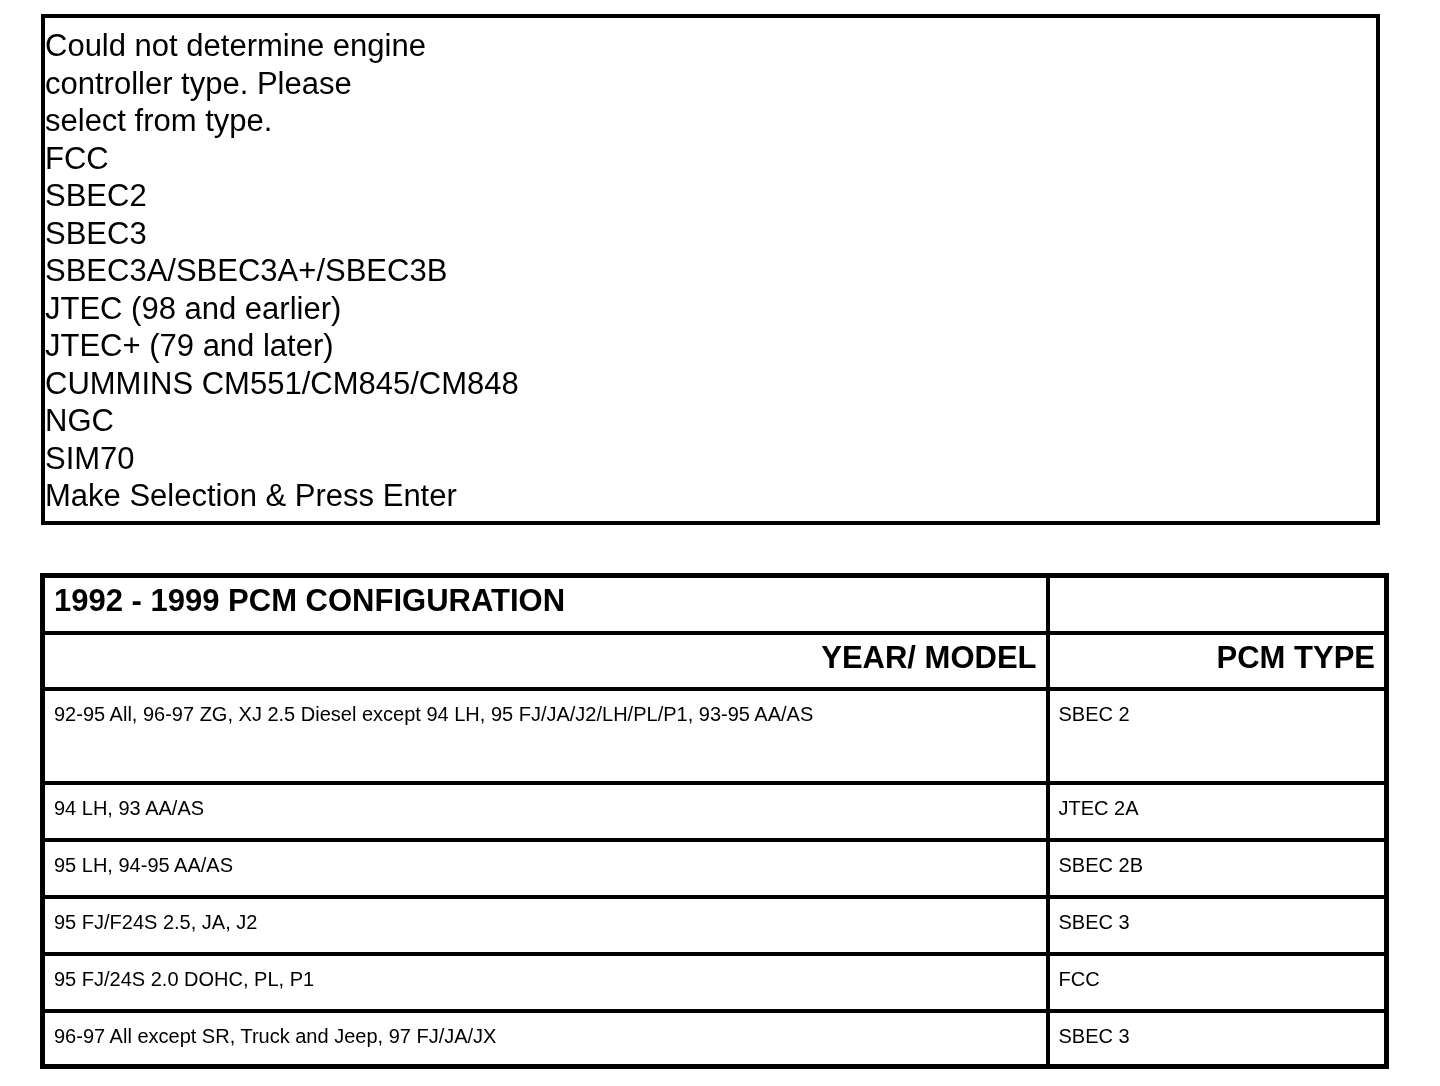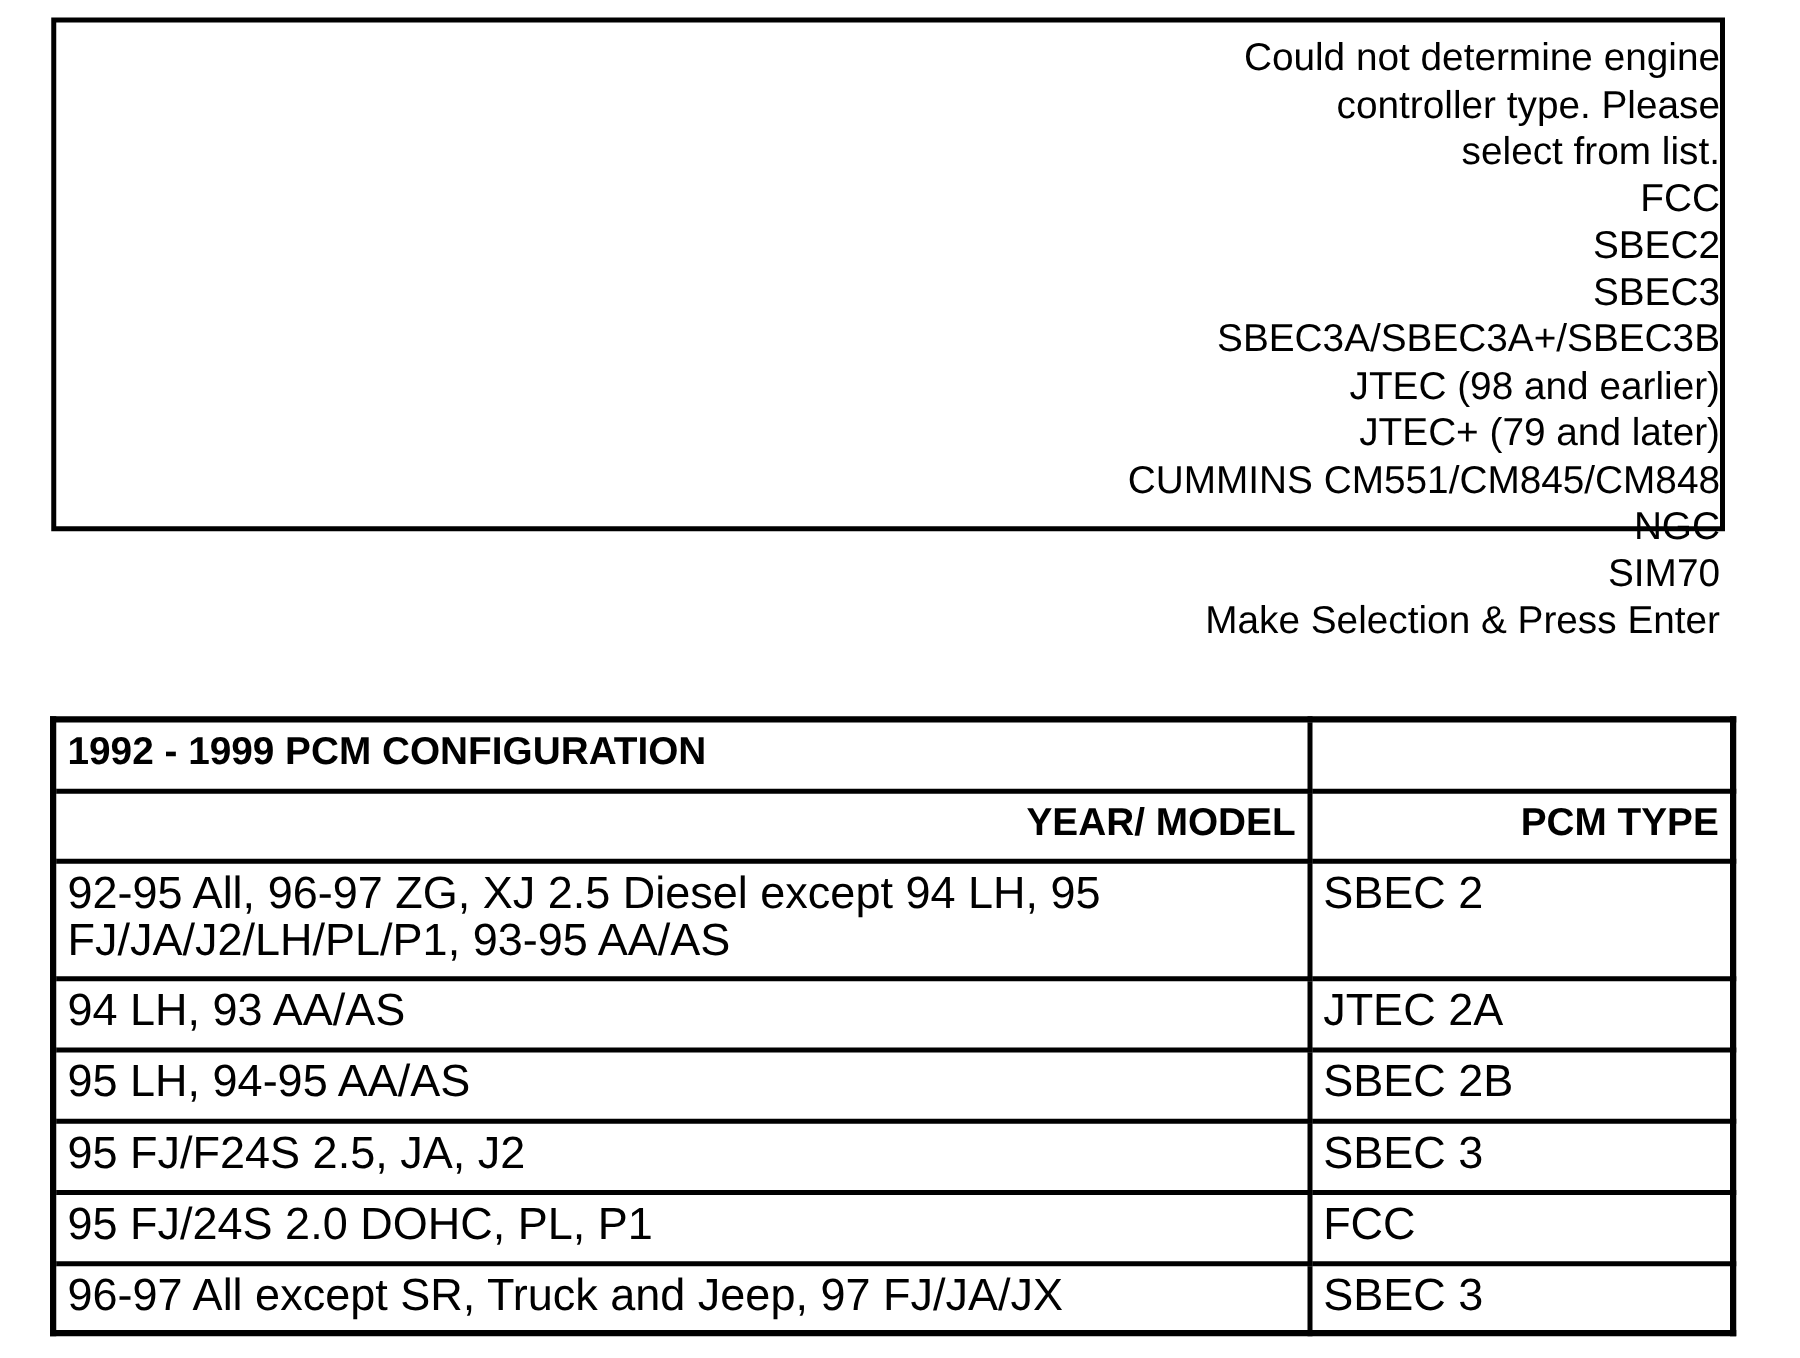--- a/index.html
+++ b/index.html
@@ -4,56 +4,56 @@
 <style>
   html,body{margin:0;padding:0;}
   body{
     width:1440px;height:1086px;
     background:#ffffff;color:#000000;
     font-family:"Liberation Sans",sans-serif;
     position:relative;overflow:hidden;
   }
   .msg-box{
     position:absolute;left:41px;top:14px;
-    width:1339px;height:411px;
+    width:1339px;height:511px;
     box-sizing:border-box;
     border:4px solid #000;
-    text-align:right;
+    text-align:left;
     font-size:31px;line-height:37.5px;
     padding-top:9px;
   }
   .pcm-table{
     position:absolute;left:40px;top:573px;
     width:1344px;
     border-collapse:collapse;
     table-layout:fixed;
   }
   .pcm-table td{
     border:4px solid #000;
     padding:4px 9px 0 9px;
     vertical-align:top;
-    font-size:36px;line-height:38px;
+    font-size:20px;line-height:38px;
     box-sizing:border-box;
     overflow:hidden;
   }
   .pcm-table{border:5px solid #000;}
   .b{font-weight:bold;}
   .title-row td{height:57px;font-size:31px;}
   .header-row td{height:56px;font-size:31px;text-align:right;}
   .row-tall td{height:94px;}
   .row-std td{height:57px;}
   .row-last td{height:56px;}
 </style>
 </head>
 <body>
 
 <div class="msg-box">
   <div class="msg-line">Could not determine engine</div>
   <div class="msg-line">controller type. Please</div>
-  <div class="msg-line">select from list.</div>
+  <div class="msg-line">select from type.</div>
   <div class="msg-line">FCC</div>
   <div class="msg-line">SBEC2</div>
   <div class="msg-line">SBEC3</div>
   <div class="msg-line">SBEC3A/SBEC3A+/SBEC3B</div>
   <div class="msg-line">JTEC (98 and earlier)</div>
   <div class="msg-line">JTEC+ (79 and later)</div>
   <div class="msg-line">CUMMINS CM551/CM845/CM848</div>
   <div class="msg-line">NGC</div>
   <div class="msg-line">SIM70</div>
   <div class="msg-line">Make Selection &amp; Press Enter</div>

